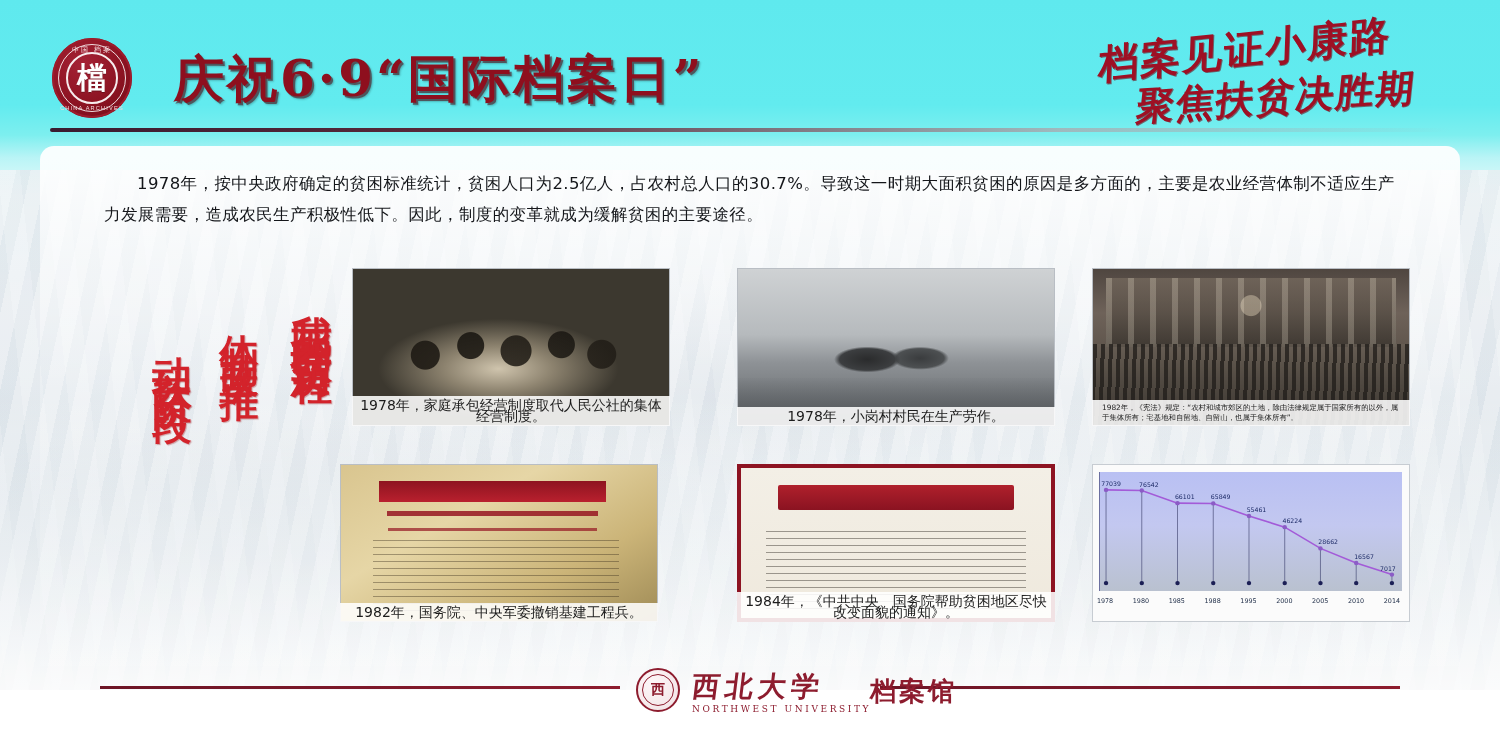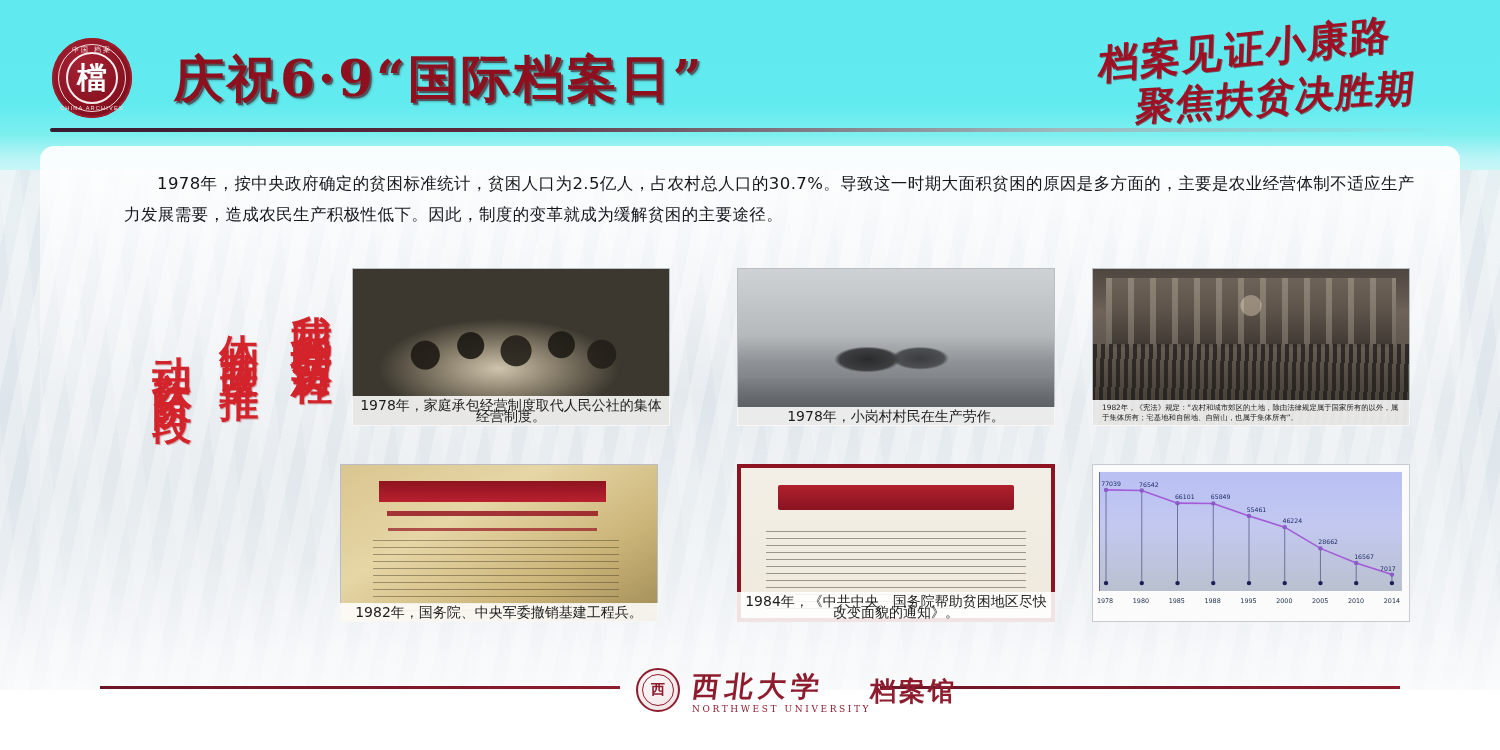--- a/index.html
+++ b/index.html
@@ -88,21 +88,21 @@
     text-shadow:1px 1px 0 rgba(110,8,20,.6);
   }
   #calligraphy-banner .cl2 {
     position:absolute; left:48px; top:56px; font-size:38px; letter-spacing:2px;
     transform:rotate(-4deg) skewX(-10deg);
     text-shadow:1px 1px 0 rgba(110,8,20,.6);
   }
 
   
   #intro {
-    position:absolute; left:124px; top:168px; width:1300px;
+    position:absolute; left:104px; top:168px; width:1300px;
     font-family:"DejaVu Sans","Liberation Sans",sans-serif;
     font-size:16.5px; line-height:31px; color:#14161a; text-indent:2em;
     letter-spacing:.4px;
   }
 
   
   #vertical-calligraphy { position:absolute; left:140px; top:278px; width:200px; height:372px; }
   #vertical-calligraphy .vcol {
     position:absolute; top:0;
     writing-mode:vertical-rl; text-orientation:upright;

